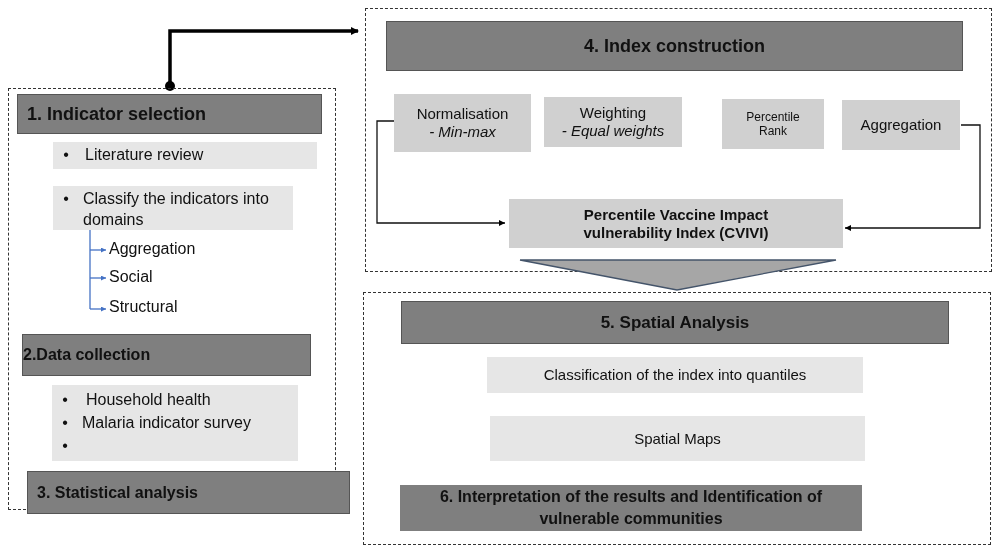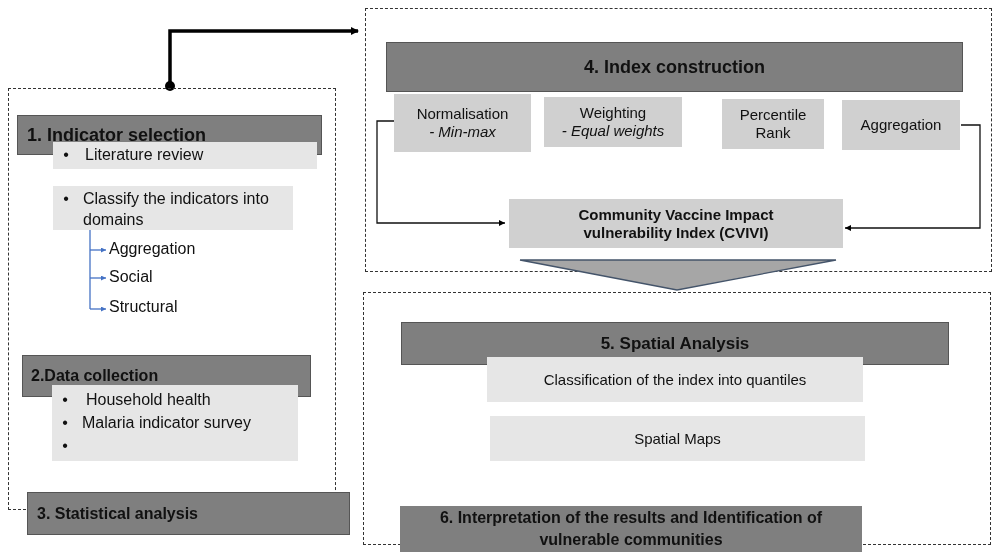--- a/index.html
+++ b/index.html
@@ -1,21 +1,21 @@
 <!DOCTYPE html>
 <html><head>
   <meta charset="utf-8">
   <style>
     html, body { margin: 0; padding: 0; background: #ffffff; }
     body { width: 1000px; height: 555px; position: relative; overflow: hidden;
            font-family: "Liberation Sans", "DejaVu Sans", sans-serif; color: #111; }
     .abs { position: absolute; box-sizing: border-box; }
     .group { border: 1.6px dashed #333; }
     .hdr { background: #7f7f7f; border: 1.5px solid #555; color: #111; font-weight: bold;
-           display: flex; align-items: center; margin-top: 21px; }
+           display: flex; align-items: center; }
     .hdr.center { justify-content: center; text-align: center; }
     .light { background: #e6e6e6; }
     .mid { background: #d0d0d0; }
     .box-text { display: flex; flex-direction: column; align-items: center; justify-content: center; text-align: center; line-height: 1.2; }
     .bul { display: flex; align-items: flex-start; }
     .bul .dot { width: 26px; flex: 0 0 26px; text-align: center; }
     svg.ov { position: absolute; left: 0; top: 0; pointer-events: none; }
     .sub { font-style: italic; }
   </style>
 </head>
@@ -60,21 +60,21 @@
 
 <div class="abs light bul" style="left:53px; top:186px; width:240px; height:44px; padding-top:2px; font-size:16px; line-height:21px;">
   <span class="dot">•</span>
   <span style="padding-left:4px; width:190px;">Classify the indicators into domains</span>
 </div>
 
 <div class="abs" style="left:109px; top:240px; font-size:16px;">Aggregation</div>
 <div class="abs" style="left:109px; top:268px; font-size:16px;">Social</div>
 <div class="abs" style="left:109px; top:298px; font-size:16px;">Structural</div>
 
-<div class="abs hdr" style="left:22px; top:334px; width:289px; height:42px; padding-left:8px; font-size:16px;">
+<div class="abs hdr" style="left:22px; top:334px; width:289px; height:42px; font-size:16px;">
   <span>2.Data collection</span>
 </div>
 
 <div class="abs light" style="left:52px; top:385px; width:246px; height:76px; padding-top:3px; font-size:16px; line-height:23px;">
   <div class="bul">
     <span class="dot">•</span>
     <span style="padding-left:8px;">Household health</span>
   </div>
   <div class="bul">
     <span class="dot">•</span>
@@ -96,40 +96,40 @@
 </div>
 
 <div class="abs mid box-text" style="left:394px; top:94px; width:137px; height:58px; font-size:15px;">
   <span>Normalisation</span>
   <span class="sub">- Min-max</span>
 </div>
 <div class="abs mid box-text" style="left:544px; top:97px; width:138px; height:50px; font-size:15px;">
   <span>Weighting</span>
   <span class="sub">- Equal weights</span>
 </div>
-<div class="abs mid box-text" style="left:722px; top:99px; width:102px; height:50px; font-size:15px;">
+<div class="abs mid box-text" style="left:722px; top:99px; width:102px; height:50px; font-size:12px;">
   <span>Percentile</span>
   <span>Rank</span>
 </div>
 <div class="abs mid box-text" style="left:842px; top:100px; width:118px; height:50px; font-size:15px;">
   <span>Aggregation</span>
 </div>
 
 <div class="abs mid box-text" style="left:509px; top:199px; width:334px; height:49px; font-size:15px; font-weight:bold;">
-  <span>Community Vaccine Impact</span>
+  <span>Percentile Vaccine Impact</span>
   <span>vulnerability Index (CVIVI)</span>
 </div>
 
 <div class="abs group" style="left:363px; top:292px; width:628px; height:253px;"></div>
 
 <div class="abs hdr center" style="left:401px; top:301px; width:548px; height:43px; font-size:17px;">
   <span>5. Spatial Analysis</span>
 </div>
 
-<div class="abs light box-text" style="left:487px; top:357px; width:376px; height:45px; font-size:15px;">
+<div class="abs light box-text" style="left:487px; top:357px; width:376px; height:36px; font-size:15px;">
   <span>Classification of the index into quantiles</span>
 </div>
 <div class="abs light box-text" style="left:490px; top:416px; width:375px; height:45px; font-size:15px;">
   <span>Spatial Maps</span>
 </div>
 
 <div class="abs hdr center box-text" style="left:400px; top:485px; width:462px; height:46px; font-size:16px; line-height:22px; border:none;">
   <span>6. Interpretation of the results and Identification of</span>
   <span>vulnerable communities</span>
 </div>

